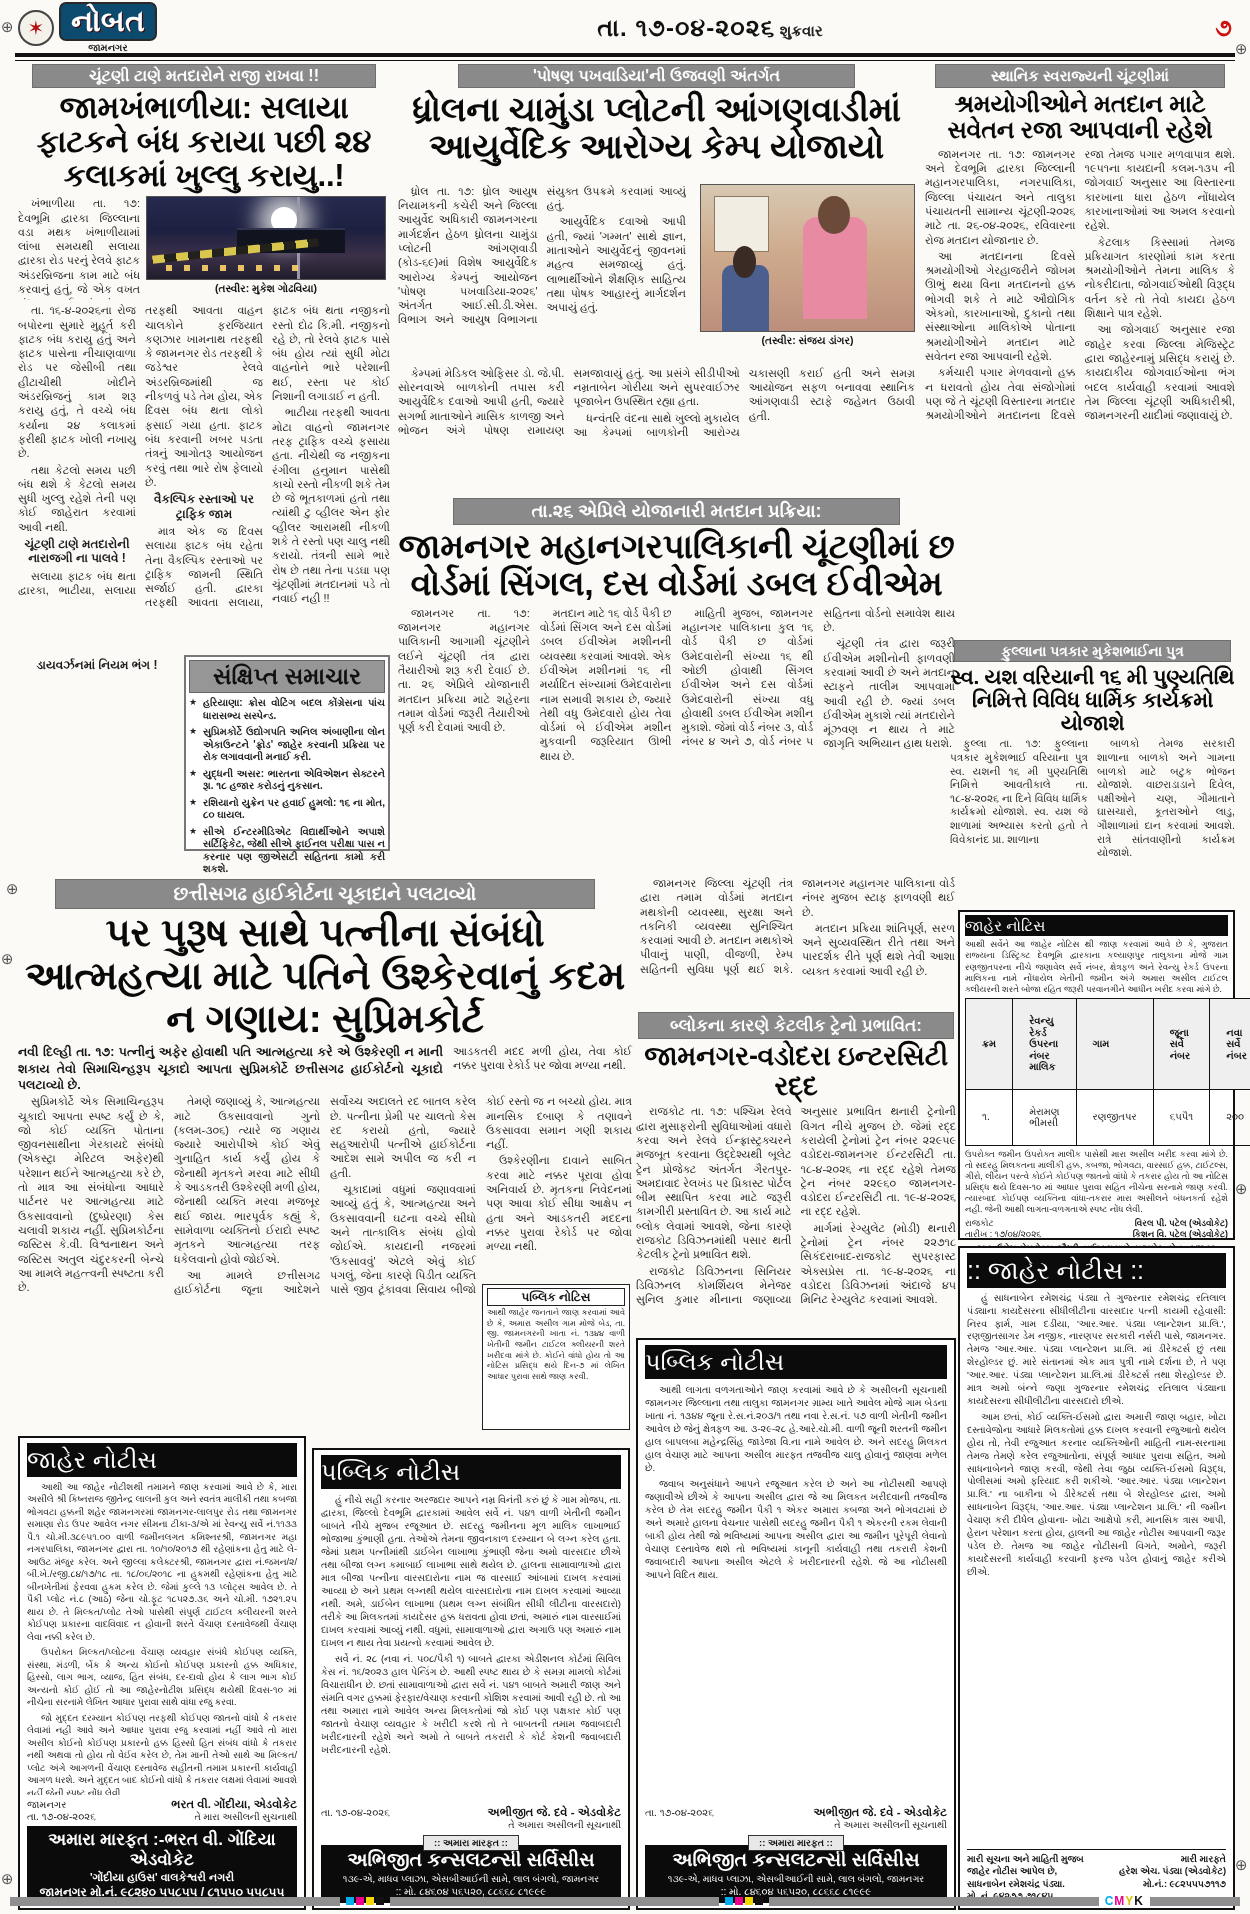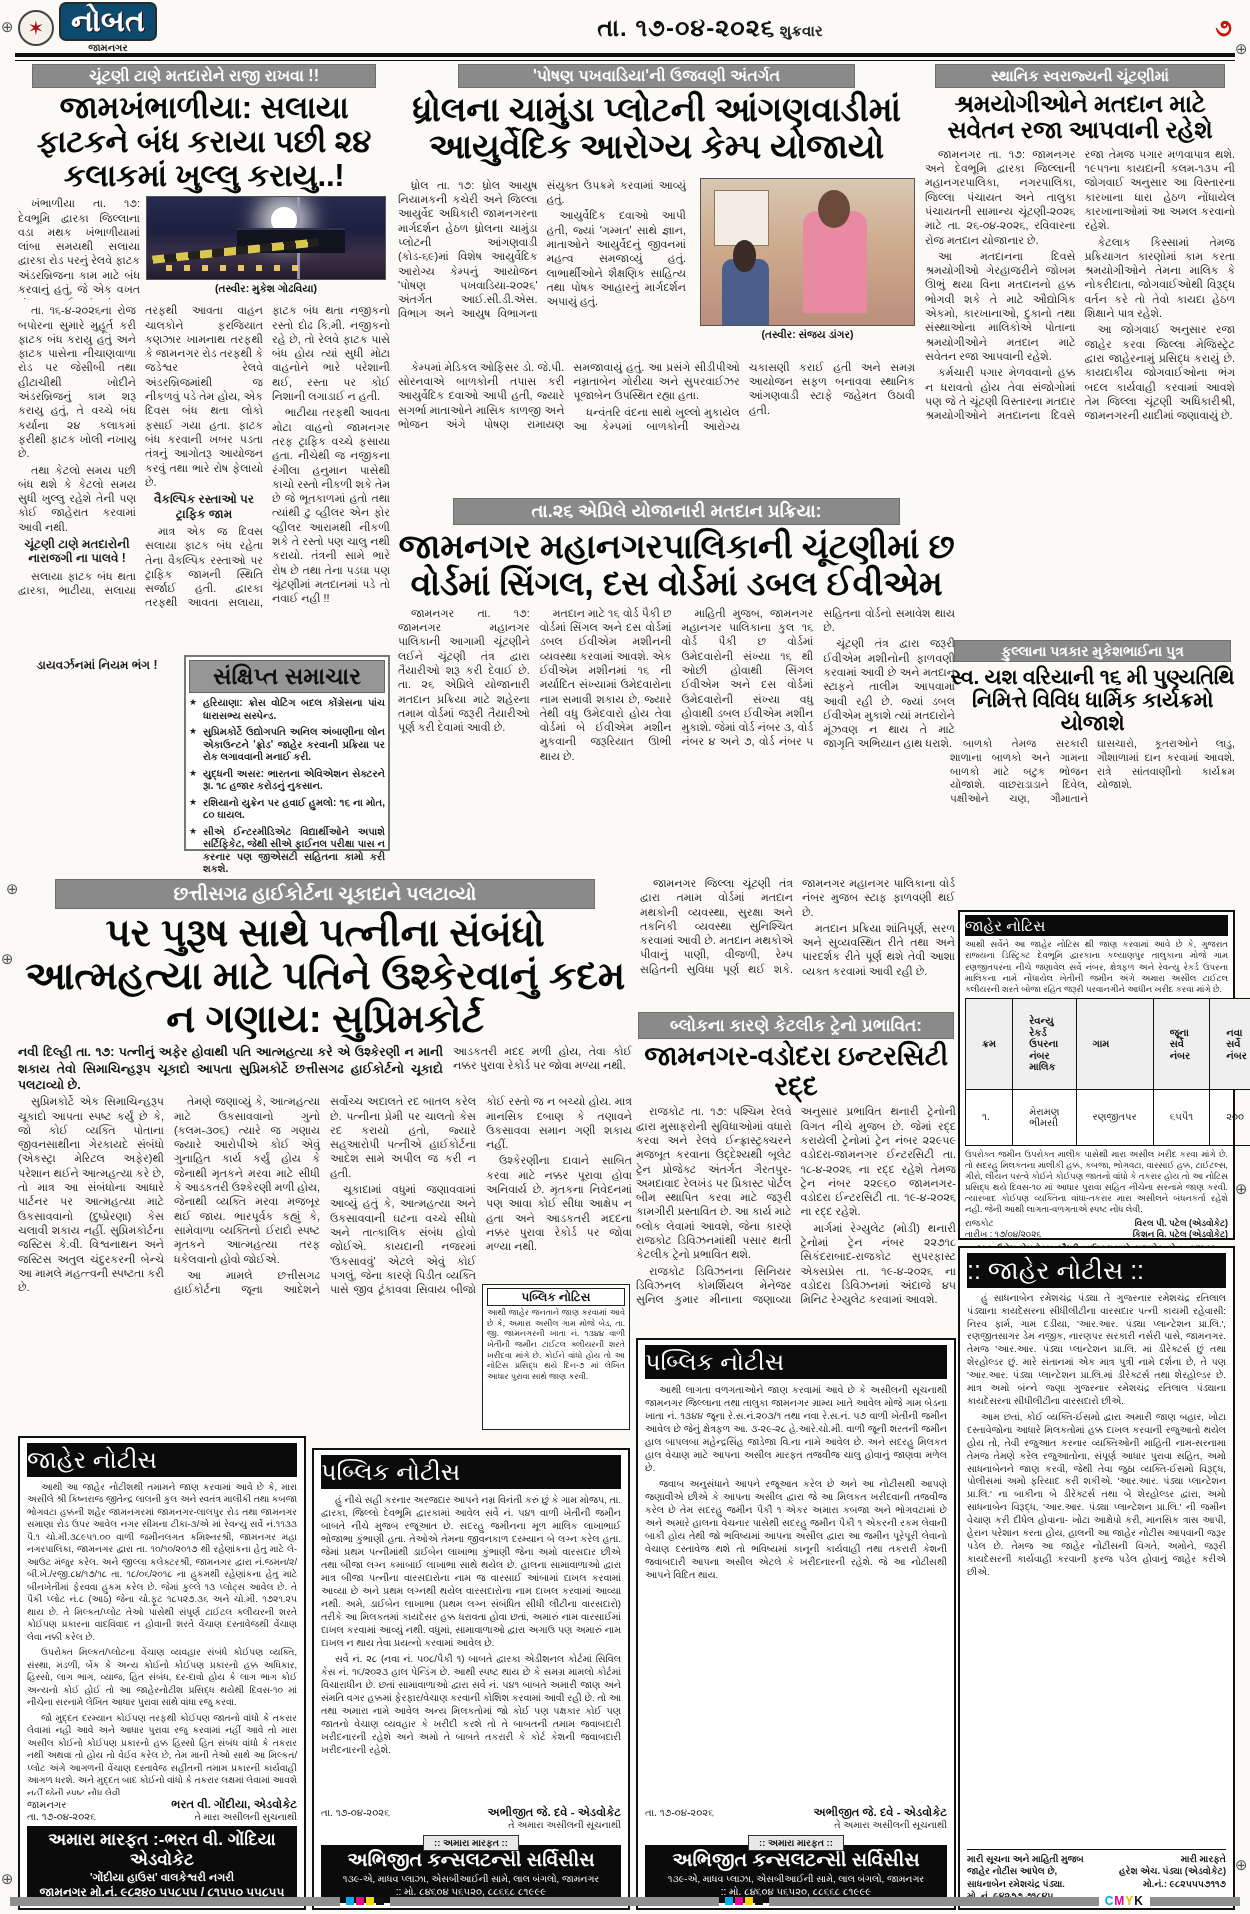--- a/index.html
+++ b/index.html
@@ -183,21 +183,21 @@
           <li><span>રશિયાનો યુક્રેન પર હવાઈ હુમલો: ૧૬ ના મોત, ૮૦ ઘાયલ.</span></li>
           <li><span>સીએ ઈન્ટરમીડિએટ વિદ્યાર્થીઓને અપાશે સર્ટિફિકેટ, જેથી સીએ ફાઈનલ પરીક્ષા પાસ ન કરનાર પણ જીએસટી સહિતના કામો કરી શકશે.</span></li>
         </ul>
       </div>
     </div>
   </div>
 
   <div class="abs" id="art-camp">
     <div class="kicker" style="margin:0 60px">'પોષણ પખવાડિયા'ની ઉજવણી અંતર્ગત</div>
     <div class="headline" style="font-size:34px">ધ્રોલના ચામુંડા પ્લોટની આંગણવાડીમાં આયુર્વેદિક આરોગ્ય કેમ્પ યોજાયો</div>
-    <div style="display:flex;gap:14px;margin-top:12px;height:178px">
+    <div style="display:flex;gap:14px;margin-top:18px;height:178px">
       <div class="cols2 body-text" style="width:288px;height:178px">
         <p>ધ્રોલ તા. ૧૭: ધ્રોલ આયુષ નિયામકની કચેરી અને જિલ્લા આયુર્વેદ અધિકારી જામનગરના માર્ગદર્શન હેઠળ ધ્રોલના ચામુંડા પ્લોટની આંગણવાડી (કોડ-૬૯)માં વિશેષ આયુર્વેદિક આરોગ્ય કેમ્પનું આયોજન 'પોષણ પખવાડિયા-૨૦૨૬' અંતર્ગત આઈ.સી.ડી.એસ. વિભાગ અને આયુષ વિભાગના સંયુક્ત ઉપક્રમે કરવામાં આવ્યું હતું.</p>
         <p>આયુર્વેદિક દવાઓ આપી હતી, જ્યાં 'ગમ્મત' સાથે જ્ઞાન, માતાઓને આયુર્વેદનું જીવનમાં મહત્વ સમજાવ્યું હતું. લાભાર્થીઓને શૈક્ષણિક સાહિત્ય તથા પોષક આહારનું માર્ગદર્શન અપાયું હતું.</p>
       </div>
       <div style="flex:1">
         <div class="photo" id="photo-camp" style="width:100%;height:148px">
           <div class="wallchart"></div>
           <div class="person1"></div>
           <div class="head1"></div>
           <div class="person2"></div>
@@ -236,20 +236,21 @@
       <p>કર્મચારી પગાર મેળવવાનો હક્ક ન ધરાવતો હોય તેવા સંજોગોમાં પણ જે તે ચૂંટણી વિસ્તારના મતદાર શ્રમયોગીઓને મતદાનના દિવસે રજા તેમજ પગાર મળવાપાત્ર થશે. ૧૯૫૧ના કાયદાની કલમ-૧૩૫ ની જોગવાઈ અનુસાર આ વિસ્તારના કારખાના ધારા હેઠળ નોંધાયેલ કારખાનાઓમાં આ અમલ કરવાનો રહેશે.</p>
       <p>કેટલાક કિસ્સામાં તેમજ પ્રક્રિયાગત કારણોમાં કામ કરતા શ્રમયોગીઓને તેમના માલિક કે નોકરીદાતા, જોગવાઈઓથી વિરૂદ્ધ વર્તન કરે તો તેવો કાયદા હેઠળ શિક્ષાને પાત્ર રહેશે.</p>
       <p>આ જોગવાઈ અનુસાર રજા જાહેર કરવા જિલ્લા મેજિસ્ટ્રેટ દ્વારા જાહેરનામું પ્રસિદ્ધ કરાયું છે. કાયદાકીય જોગવાઈઓના ભંગ બદલ કાર્યવાહી કરવામાં આવશે તેમ જિલ્લા ચૂંટણી અધિકારીશ્રી, જામનગરની યાદીમાં જણાવાયું છે.</p>
     </div>
   </div>
 
   <div class="abs" id="art-fulla">
     <div class="kicker" style="margin:0 4px;font-size:14px;height:22px">ફુલ્લાના પત્રકાર મુકેશભાઈના પુત્ર</div>
     <div class="headline" style="font-size:21px">સ્વ. યશ વરિયાની ૧૬ મી પુણ્યતિથિ નિમિત્તે વિવિધ ધાર્મિક કાર્યક્રમો યોજાશે</div>
     <div class="cols2 body-text" style="height:178px;margin-top:2px;font-size:10.5px">
+      <p>ફુલ્લા તા. ૧૭: ફુલ્લાના પત્રકાર મુકેશભાઈ વરિયાના પુત્ર સ્વ. યશની ૧૬ મી પુણ્યતિથિ નિમિત્તે આવતીકાલે તા. ૧૮-૪-૨૦૨૬ ના દિને વિવિધ ધાર્મિક કાર્યક્રમો યોજાશે. સ્વ. યશ જે શાળામાં અભ્યાસ કરતો હતો તે વિવેકાનંદ પ્રા. શાળાના</p>
       <p>બાળકો તેમજ સરકારી શાળાના બાળકો અને ગામના બાળકો માટે બટુક ભોજન યોજાશે. વાછરાડાડાને દિવેલ, પક્ષીઓને ચણ, ગૌમાતાને ઘાસચારો, કૂતરાઓને લાડુ, ગૌશાળામાં દાન કરવામાં આવશે. રાત્રે સાંતવાણીનો કાર્યક્રમ યોજાશે.</p>
     </div>
   </div>
 
   <div class="abs" id="notice-table">
     <div class="notice-head">જાહેર નોટિસ</div>
     <div class="tiny-text">આથી સર્વેને આ જાહેર નોટિસ થી જાણ કરવામાં આવે છે કે, ગુજરાત રાજ્યના ડિસ્ટ્રિક્ટ દેવભૂમિ દ્વારકાના કલ્યાણપુર તાલુકાના મોજે ગામ રણજીતપરના નીચે જણાવેલ સર્વે નંબર, ક્ષેત્રફળ અને રેવન્યુ રેકર્ડ ઉપરના માલિકના નામે નોંધાયેલ ખેતીની જમીન અંગે અમારા અસીલ ટાઈટલ ક્લીયરની શરતે બોજા રહિત જરૂરી પરવાનગીને આધીન ખરીદ કરવા માંગે છે.</div>
     <table id="land-table">
       <tbody>
           <tr>

